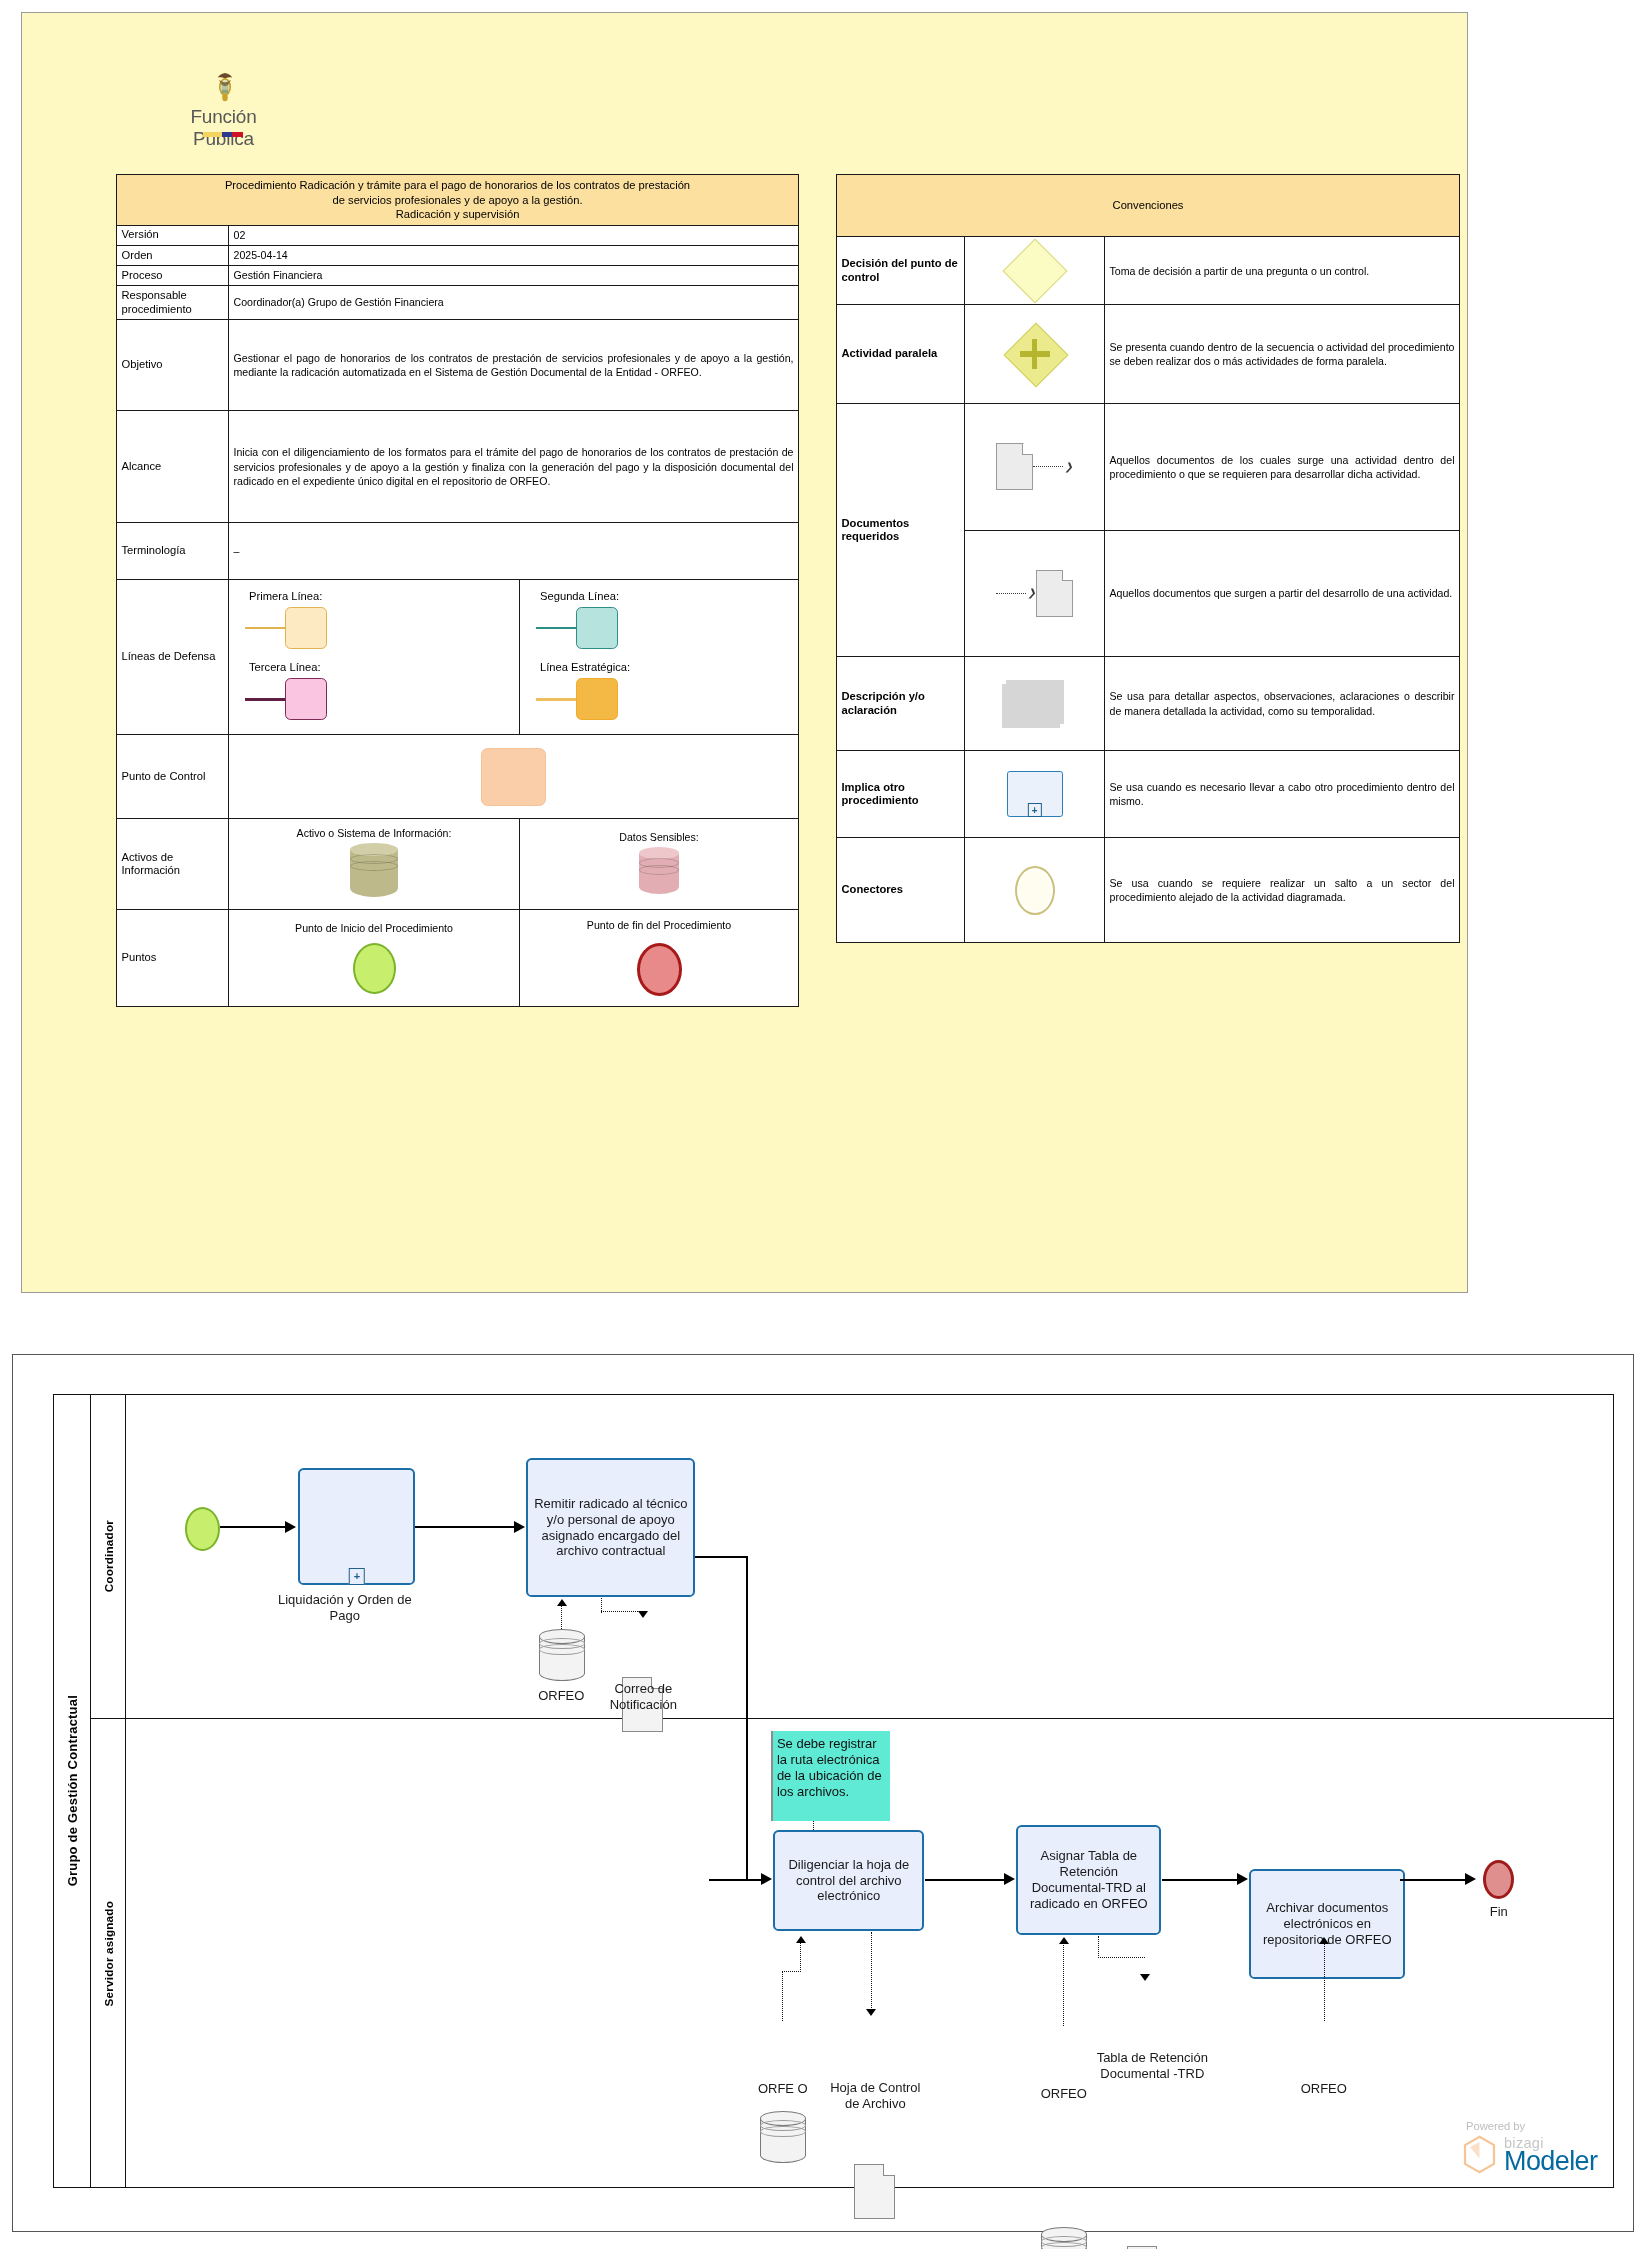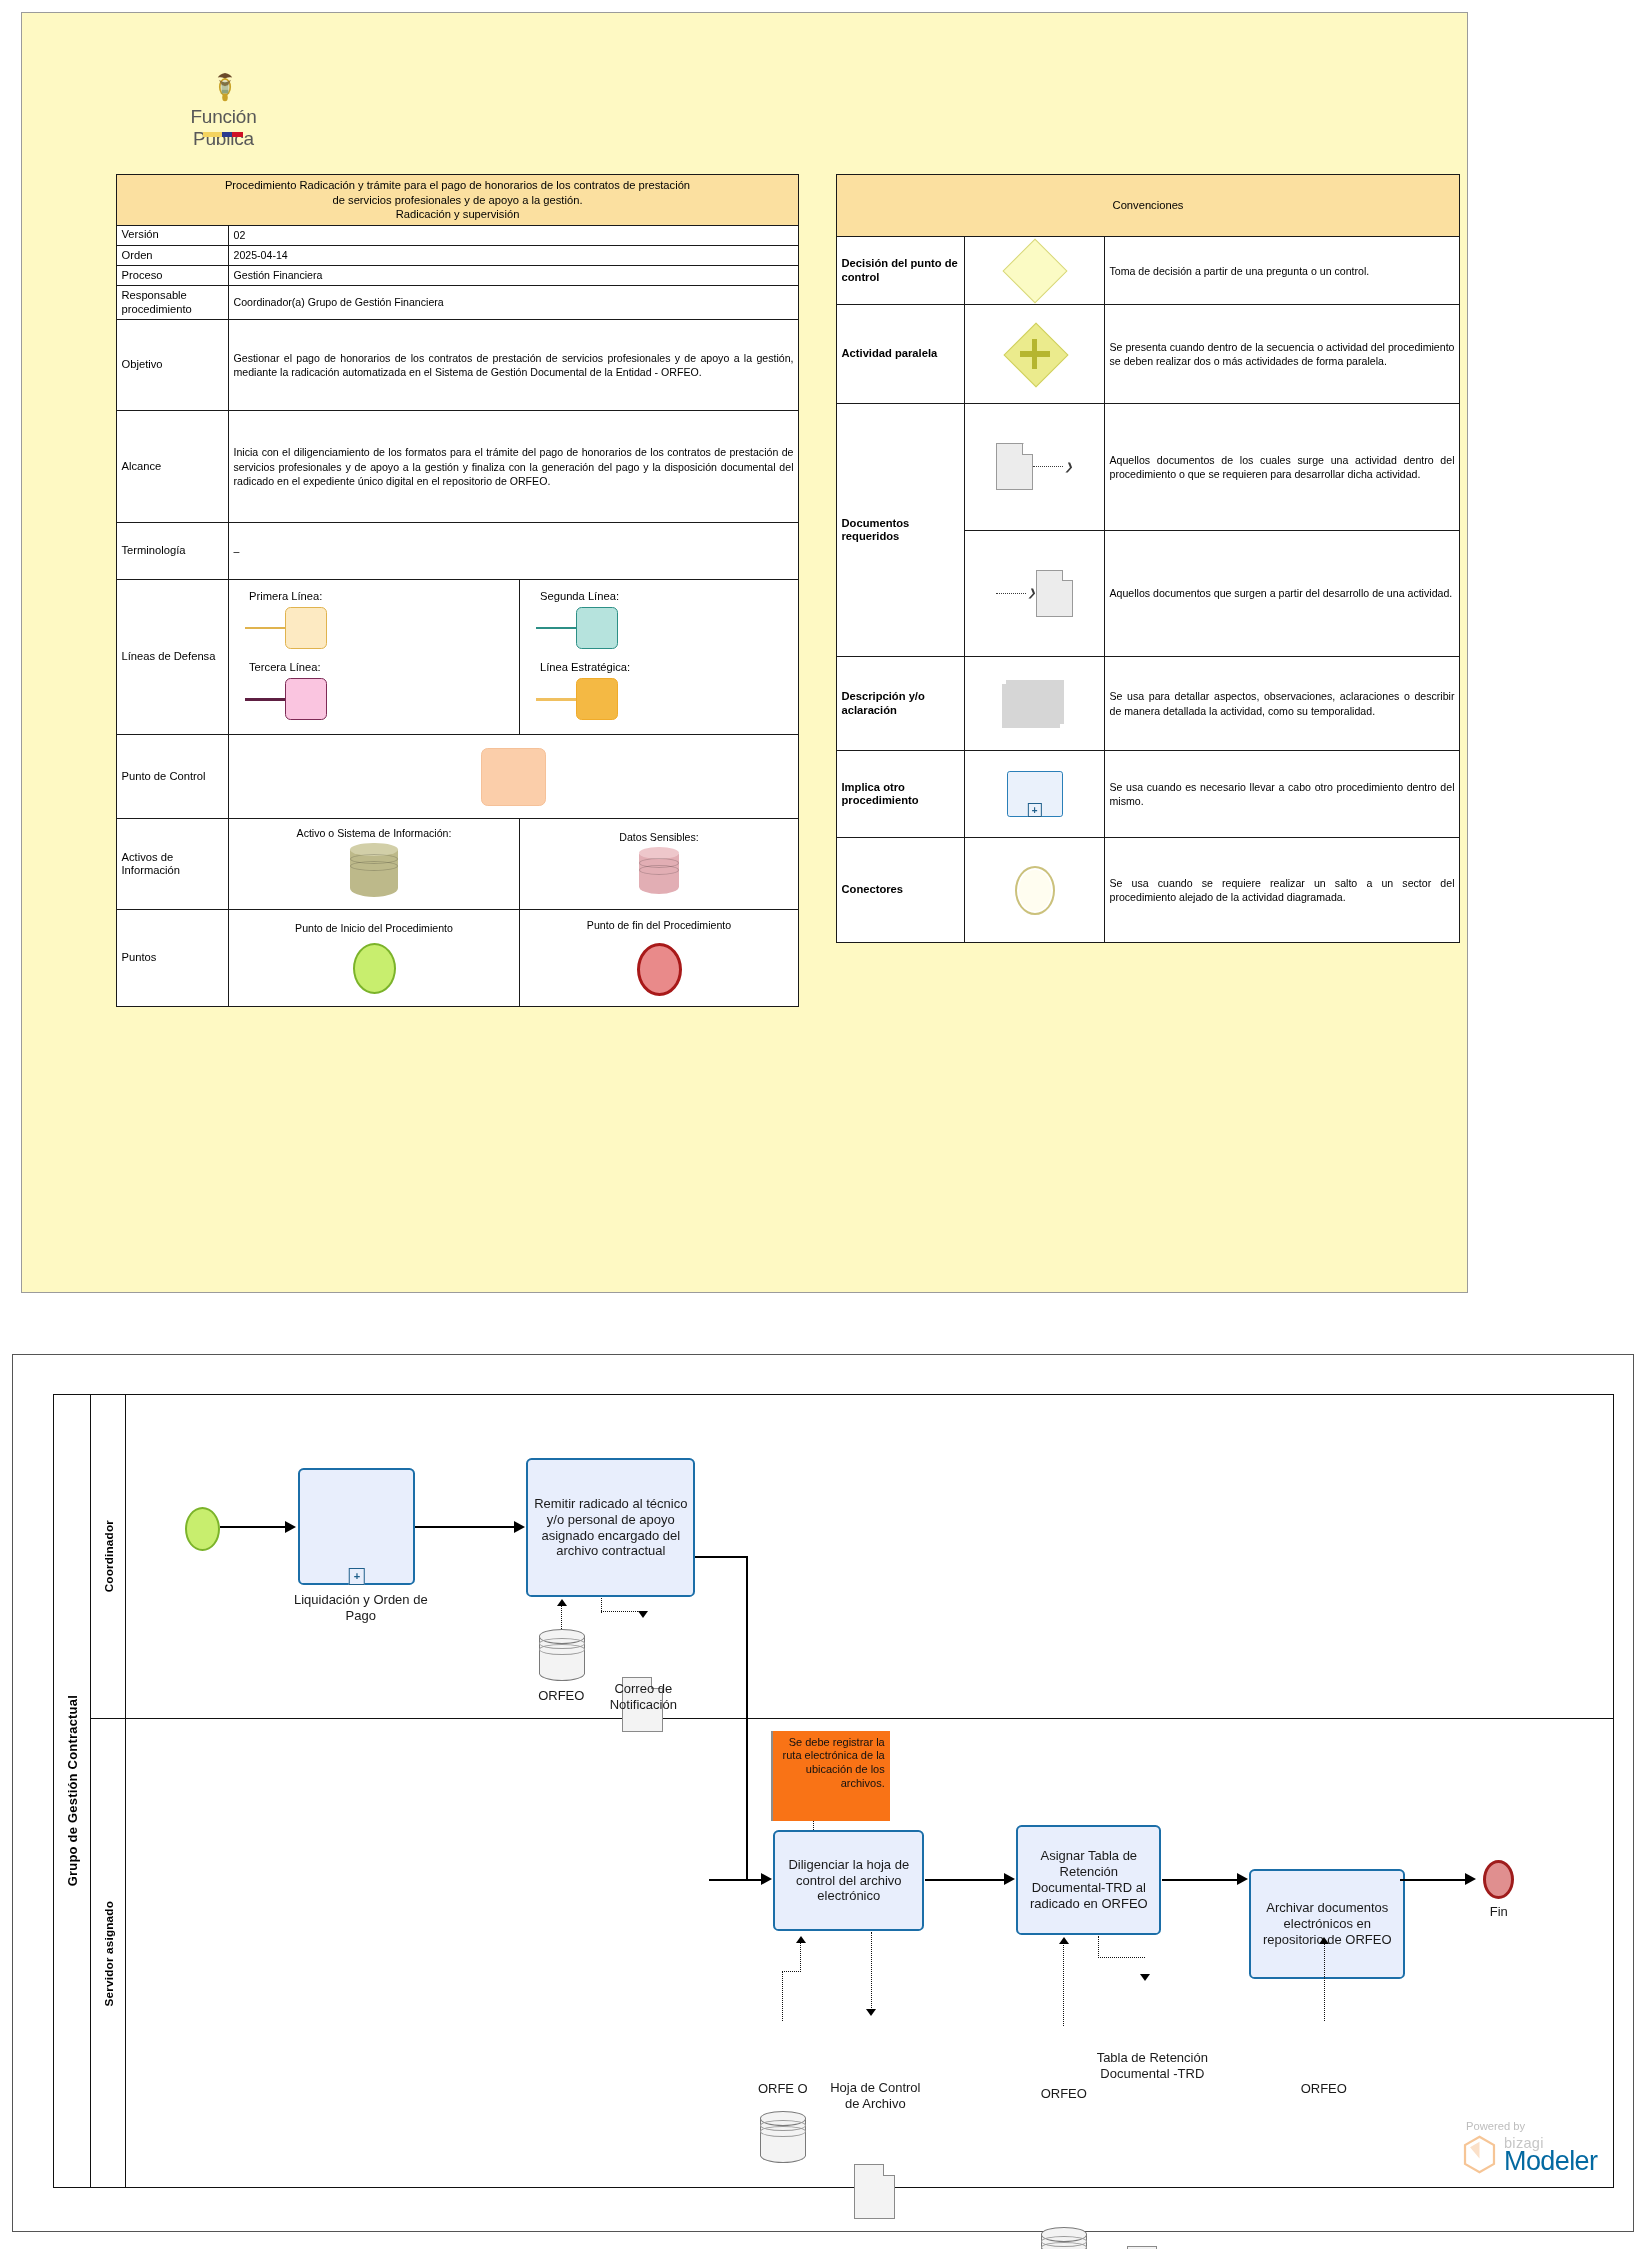--- a/index.html
+++ b/index.html
@@ -95,21 +95,21 @@
 
   .dstore{position:relative;width:46px;height:56px;}
   .dstore .b{position:absolute;left:0;top:7.8px;width:46px;height:44px;background:#f3f3f3;border-left:1.1px solid #7a7a7a;border-right:1.1px solid #7a7a7a;border-bottom:1.1px solid #7a7a7a;border-radius:0 0 23px 23px / 0 0 7.8px 7.8px;box-sizing:border-box;}
   .dstore .t{position:absolute;left:0;top:0;width:46px;height:14.5px;background:#f3f3f3;border:1.1px solid #7a7a7a;border-radius:50%;box-sizing:border-box;}
   .dstore .r1{position:absolute;left:0;top:9px;width:46px;height:11.2px;border:1.1px solid #9a9a9a;border-radius:50%;box-sizing:border-box;}
   .dstore .r2{position:absolute;left:0;top:15px;width:46px;height:11.2px;border:1.1px solid #9a9a9a;border-radius:50%;box-sizing:border-box;}
 
   .dataobj{position:relative;width:41px;height:55px;background:#f3f3f3;border:1.1px solid #8a8a8a;box-sizing:border-box;}
   .dataobj .fold{position:absolute;right:-1.1px;top:-1.1px;width:12.3px;height:12.3px;background:#fff;border-left:1.1px solid #8a8a8a;border-bottom:1.1px solid #8a8a8a;box-sizing:border-box;}
 
-  .annot{position:relative;background:#f97316;font-size:11px;line-height:1.24;padding:4.5px 5.6px;box-sizing:border-box;text-align:right;color:#111;}
+  .annot{position:relative;background:#5eead4;font-size:13px;line-height:1.24;padding:4.5px 5.6px;box-sizing:border-box;text-align:left;color:#111;}
   .annot::before{content:"";position:absolute;left:0;top:0;width:1.7px;height:100%;background:#8d8d8d;}
 
   .flow{position:absolute;background:#000;}
   .flow.h{height:1.7px;}
   .flow.v{width:1.7px;}
   .arrowR{position:absolute;width:0;height:0;border-top:6.2px solid transparent;border-bottom:6.2px solid transparent;border-left:11.2px solid #000;}
   .arrowUp{position:absolute;width:0;height:0;border-left:5px solid transparent;border-right:5px solid transparent;border-bottom:7.8px solid #000;}
   .arrowDn{position:absolute;width:0;height:0;border-left:5px solid transparent;border-right:5px solid transparent;border-top:7.8px solid #000;}
   .dotline{position:absolute;}
   .dotline.v{border-left:1.7px dotted #111;}
@@ -381,21 +381,21 @@
 
         <div class="node startev" style="left:94px;top:112px"></div>
 
         <div class="flow h" style="left:129px;top:131px;width:67px"></div>
         <div class="arrowR" style="left:194px;top:126px"></div>
 
         <div class="node task" style="left:207px;top:73px;width:117px;height:117px;position:absolute;">
           <span></span>
           <i class="sub-mk">+</i>
         </div>
-        <div class="node-label" style="left:194px;top:197px;width:151px">Liquidación y Orden de Pago</div>
+        <div class="node-label" style="left:178px;top:197px;width:151px">Liquidación y Orden de Pago</div>
 
         <div class="flow h" style="left:324px;top:131px;width:101px"></div>
         <div class="arrowR" style="left:423px;top:126px"></div>
 
         <div class="node task" style="left:435px;top:63px;width:169px;height:139px;">
           <span>Remitir radicado al técnico y/o personal de apoyo asignado encargado del archivo contractual</span>
         </div>
 
         <div class="flow h" style="left:604px;top:161px;width:51px"></div>
         <div class="flow v" style="left:655px;top:161px;height:323px"></div>

